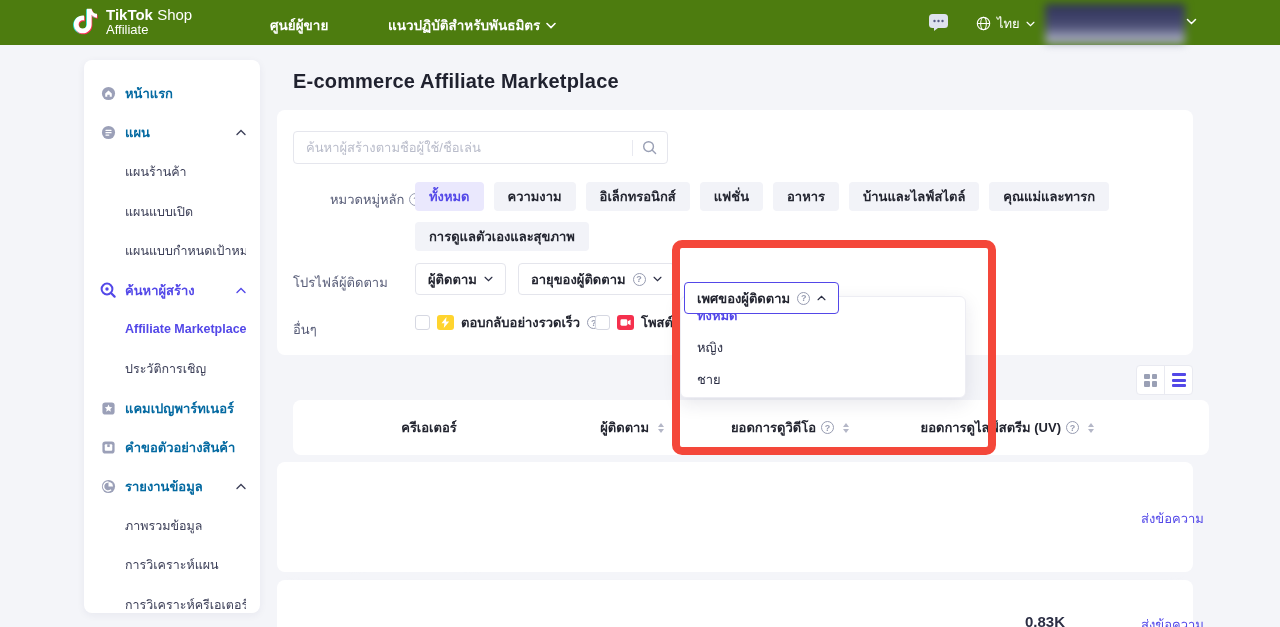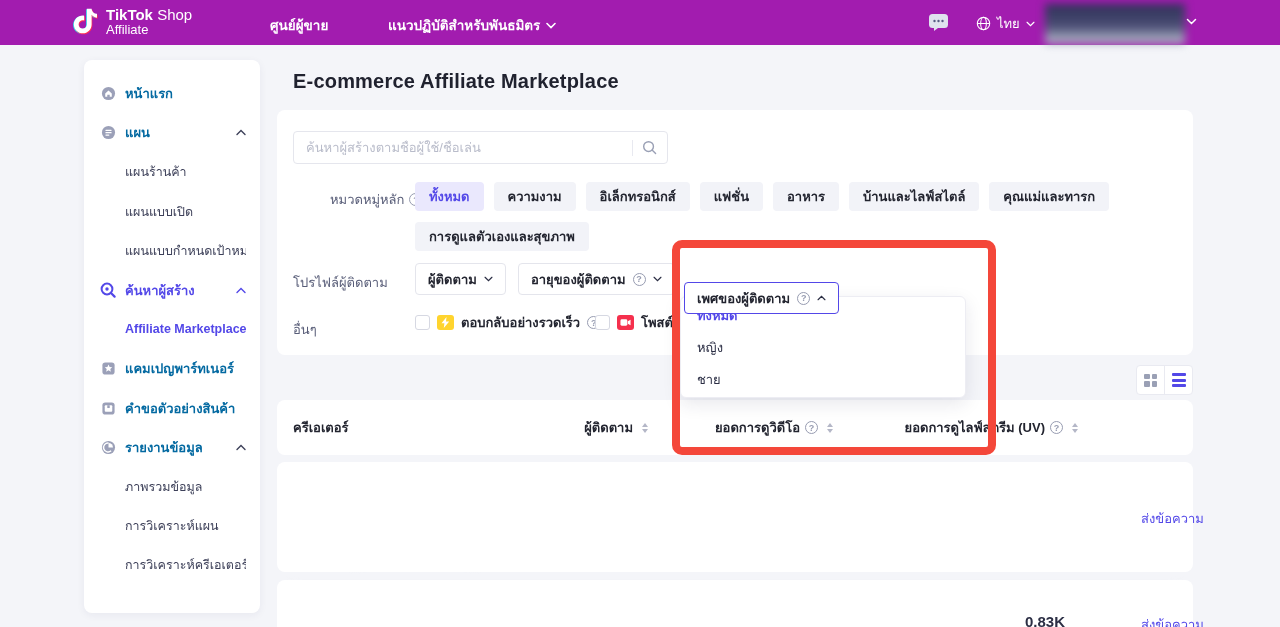--- a/index.html
+++ b/index.html
@@ -5,21 +5,21 @@
   * { margin:0; padding:0; box-sizing:border-box; }
   html,body { width:1280px; height:627px; }
   body {
     position:relative; overflow:hidden;
     font-family:"Liberation Sans","DejaVu Sans",sans-serif;
     background:#f4f5f9; color:#22242f;
   }
   .abs { position:absolute; }
 
   
-  .topbar { left:0; top:0; width:1280px; height:45px; background:#a21caf; z-index:40; }
+  .topbar { left:0; top:0; width:1280px; height:45px; background:#4d7c0f; z-index:40; }
   .brand { left:73px; top:7px; display:flex; align-items:center; gap:7px; color:#fff; }
   .brand-text { line-height:1.05; }
   .brand-line1 { font-size:15px; color:#fff; }
   .brand-line1 b { font-weight:700; }
   .brand-line2 { font-size:13px; color:#fff; font-weight:400; }
   .topnav { color:#fff; font-size:13.5px; font-weight:700; display:flex; align-items:center; gap:6px; cursor:pointer; }
   .nav1 { left:270px; top:14px; }
   .nav2 { left:388px; top:14px; }
   .top-right-icon { top:13px; display:flex; align-items:center; gap:6px; color:#fff; font-size:13px; cursor:pointer; }
   .chat-btn { left:928px; }
@@ -88,22 +88,22 @@
   .view-toggle { left:1136px; top:365px; width:57px; height:30px; background:#fff; border:1px solid #e9eaf1;
     border-radius:4px; display:flex; z-index:6; }
   .vt-btn { flex:1; display:flex; align-items:center; justify-content:center; cursor:pointer; }
   .vt-btn + .vt-btn { border-left:1px solid #e9eaf1; }
   .grid-ic { width:13px; height:13px; display:grid; grid-template-columns:1fr 1fr; gap:2px; }
   .grid-ic i { background:#9aa0b5; border-radius:1px; }
   .list-ic { width:14px; display:flex; flex-direction:column; gap:2.5px; }
   .list-ic i { height:3px; background:#5348e8; border-radius:1px; }
 
   
-  .thead-card { left:277px; top:400px; width:916px; height:55px; background:#fff; border-radius:8px; z-index:6;
-    display:flex; align-items:center; font-size:13px; font-weight:700; color:#22242f; }
+  .thead-card { left:293px; top:400px; width:916px; height:55px; background:#fff; border-radius:8px; z-index:6;
+    display:flex; align-items:center; font-size:13px; font-weight:700; color:#22242f;text-align:center; }
   .th-creator { padding-left:16px; flex:1; }
   .th-col { display:flex; align-items:center; justify-content:flex-end; gap:5px; white-space:nowrap; }
   .th-followers { width:115px; }
   .th-video { width:185px; }
   .th-live { width:245px; }
   .th-action { width:115px; }
 
   .row-card { left:277px; width:916px; background:#fff; border-radius:8px; z-index:6; }
   .row1 { top:462px; height:110px; }
   .row2 { top:580px; height:60px; }
@@ -229,20 +229,23 @@
     <span class="spring"></span>
     <span>
         <svg width="10" height="7" viewBox="0 0 10 7">
           <path d="M1 5.5 L5 1.5 L9 5.5" fill="none" stroke="#5348e8" stroke-width="1.4" stroke-linecap="round"></path>
         </svg>
       </span>
   </div>
 
   <div class="side-item sub active">
     <span class="lbl">Affiliate Marketplace</span>
+  </div>
+  <div class="side-item sub">
+    <span class="lbl">ประวัติการเชิญ</span>
   </div>
 
   <div class="side-item">
     <span class="ic">
       <svg width="15" height="15" viewBox="0 0 16 16">
           <rect x="1.5" y="1.5" width="13" height="13" rx="3" fill="#9ba0b8"></rect>
           <path d="M8 3.8 L9.2 6.4 L12 6.7 L9.9 8.6 L10.5 11.4 L8 9.9 L5.5 11.4 L6.1 8.6 L4 6.7 L6.8 6.4 Z" fill="#fff"></path>
         </svg>
     </span>
     <span class="lbl">แคมเปญพาร์ทเนอร์</span>

